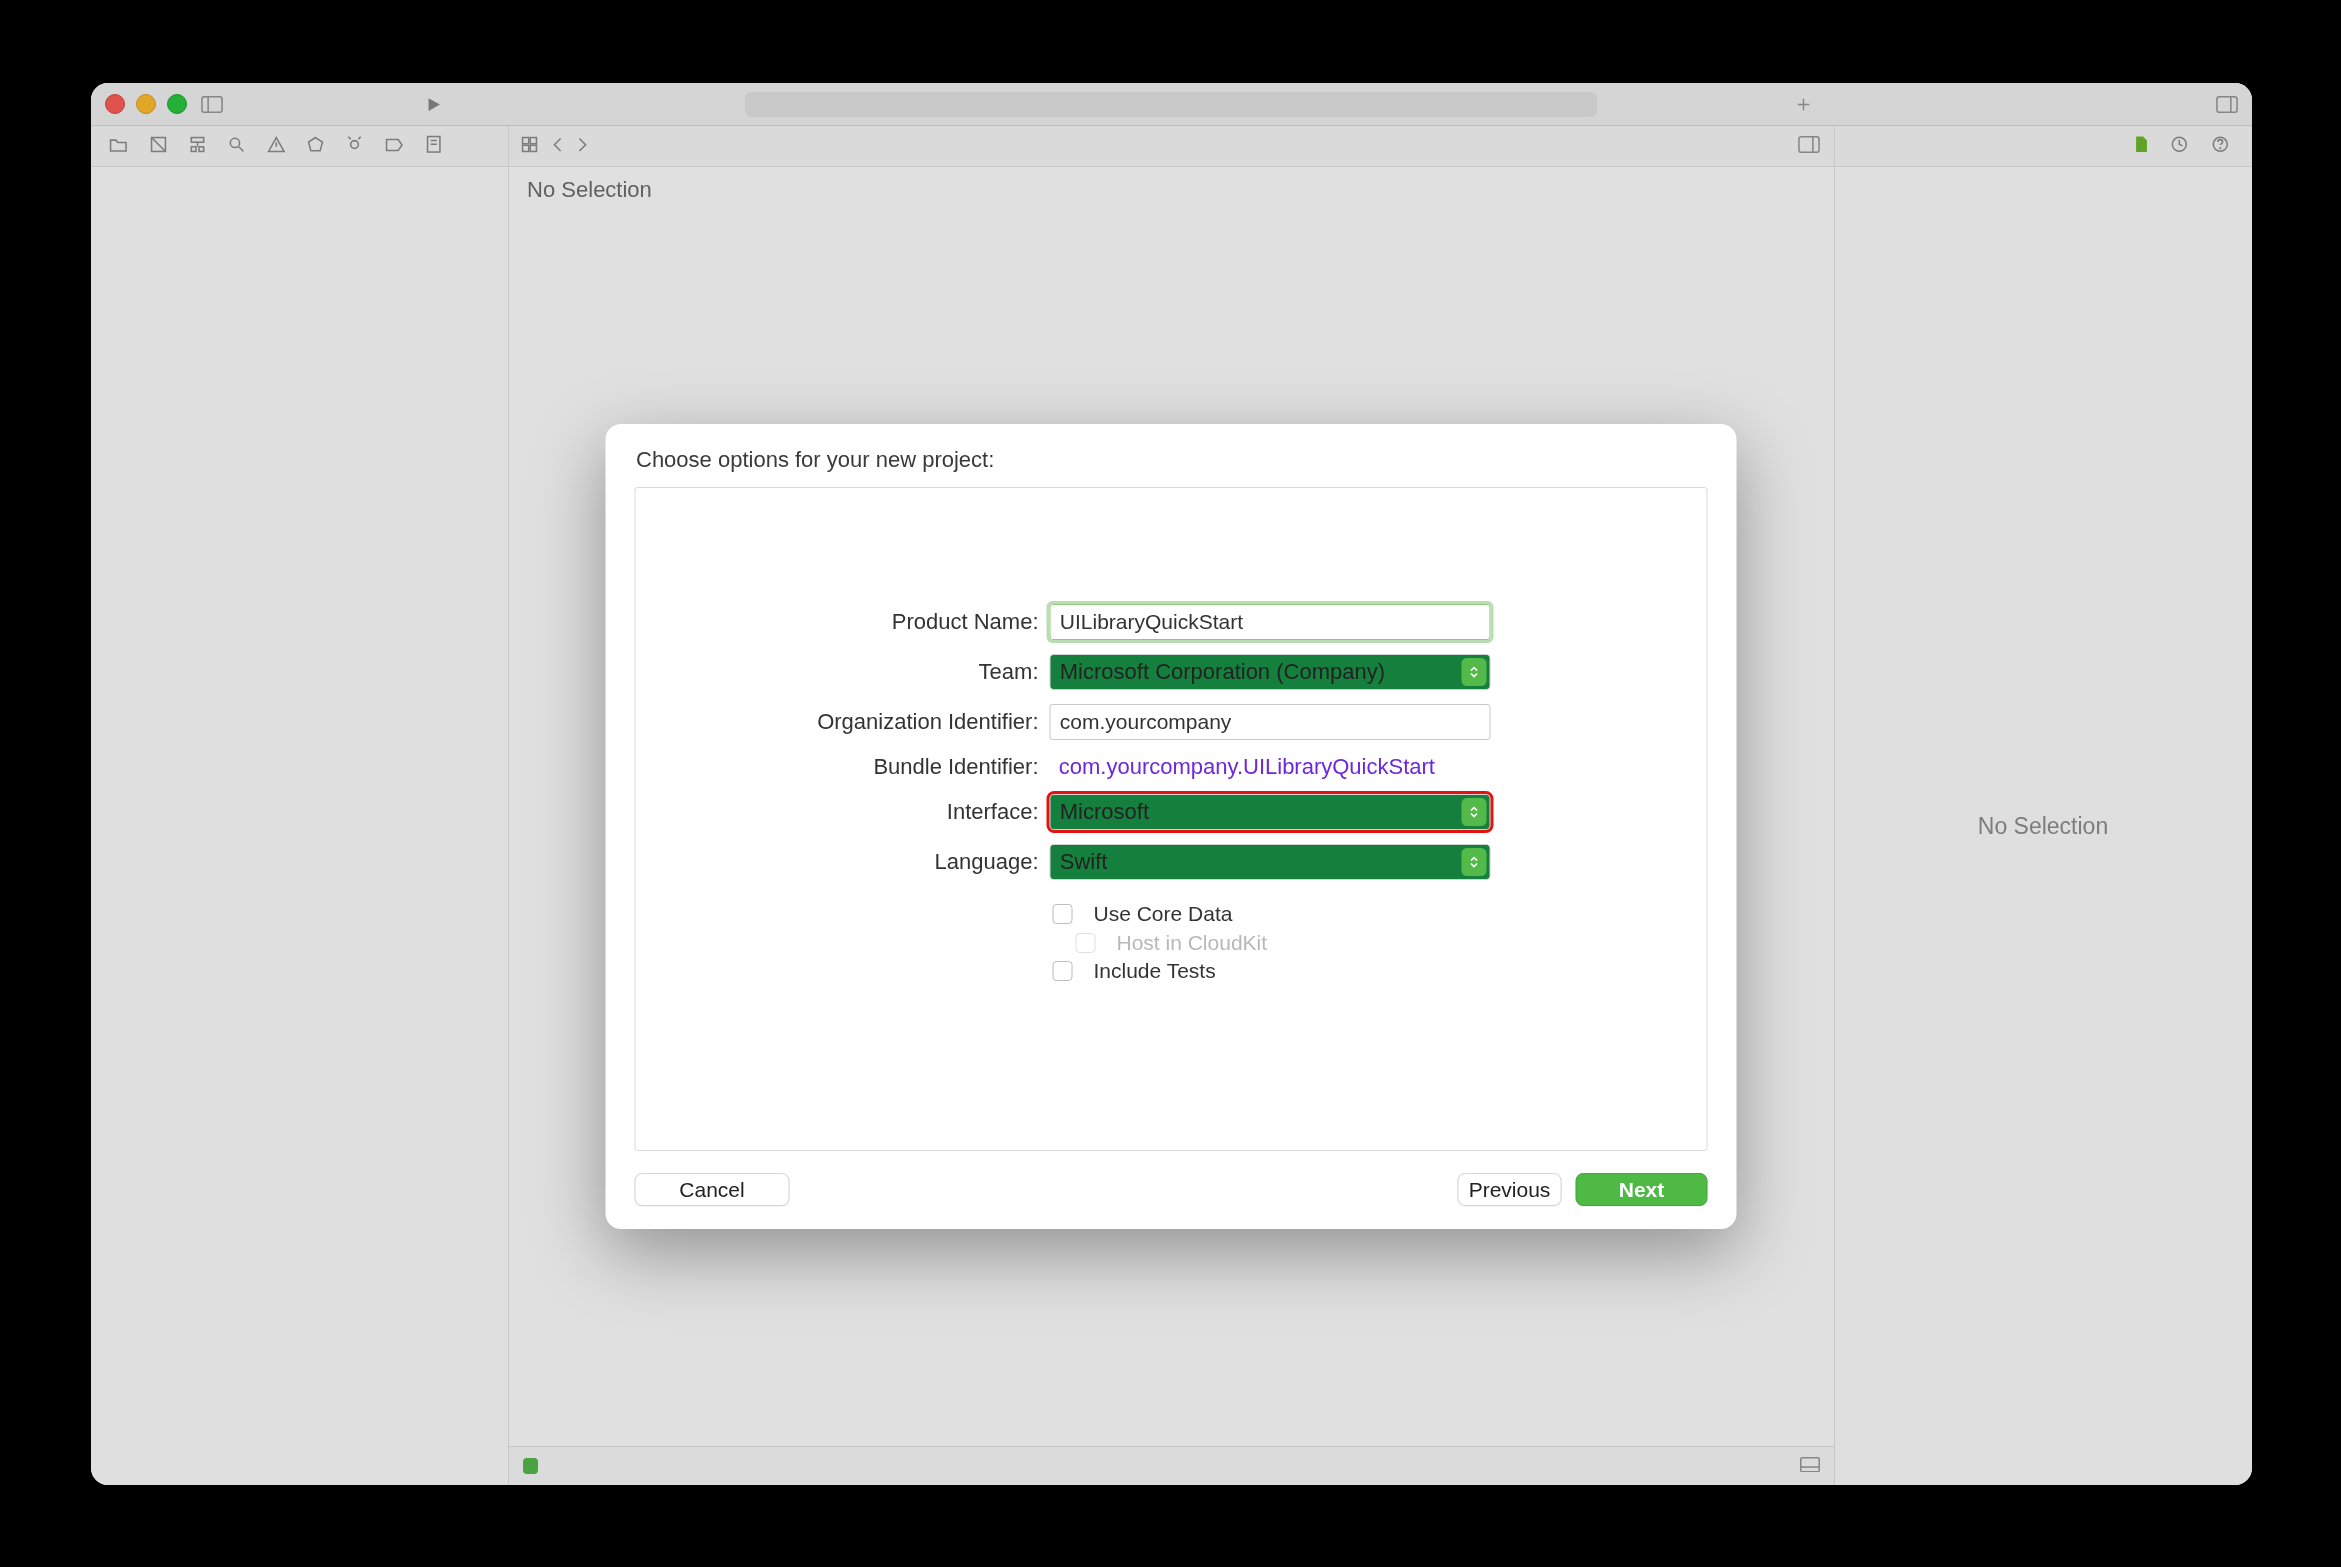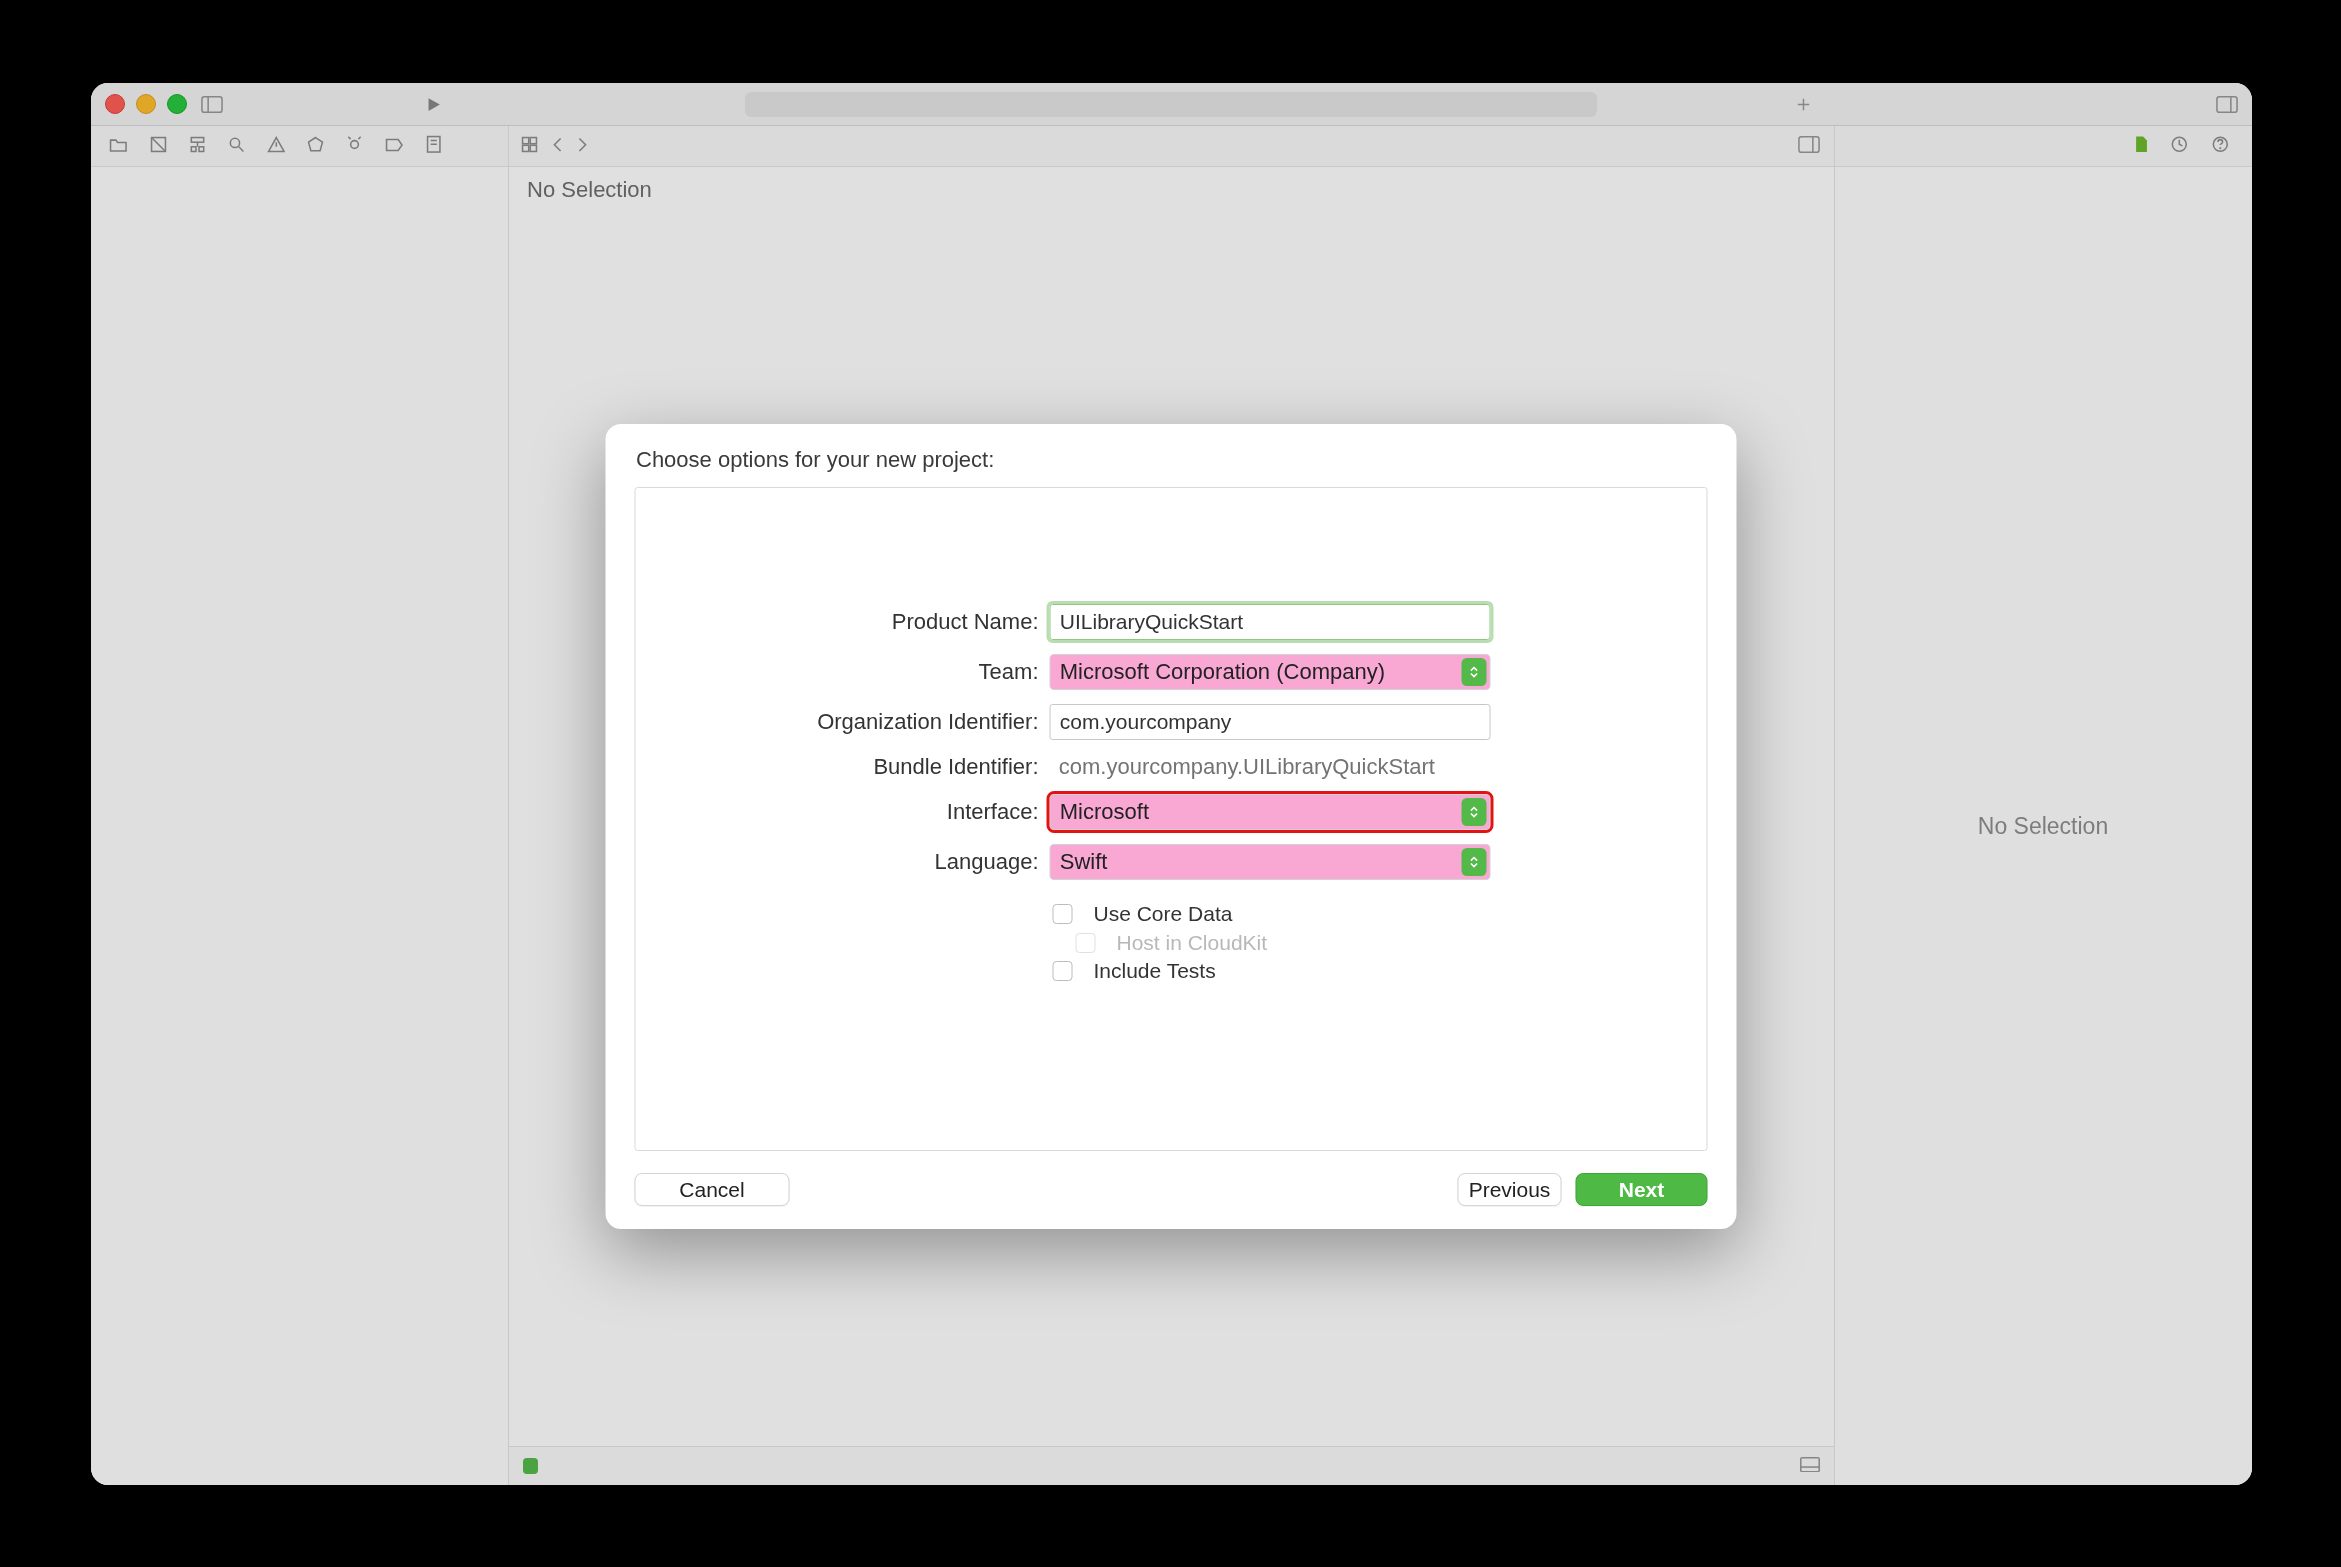--- a/index.html
+++ b/index.html
@@ -149,31 +149,31 @@
     font-size:21px; padding: 0 9.3px; color:#333;
     background:#fff;
   }
   .text-input.focus {
     outline: 3.9px solid #b9ddb0;
     border-color:#8fc77f;
   }
   .select {
     width: 441px; height:36px;
     border:0.8px solid #d3d3d3; border-radius:4.6px;
-    font-size:22px; padding: 0 9.3px; color:#222; background:#f9a8d4;
+    font-size:22px; padding: 0 9.3px; color:#222; background:#15803d;
     display:flex; align-items:center; position:relative;
   }
   .select .caret {
     position:absolute; right:3.1px; top:50%; transform:translateY(-50%);
     width:25px; height:28px; border-radius:5.4px; background:#53b948;
     display:flex; flex-direction:column; align-items:center; justify-content:center;
   }
   .select .caret svg { stroke:#fff; }
   .static-val {
-    width:441px; font-size:22px; color:#737373; padding-left:9.3px;
+    width:441px; font-size:22px; color:#6d28d9; padding-left:9.3px;
   }
   .highlight-red {
     outline: 3.1px solid #e11313;
     outline-offset: 0px;
   }
   .check-row {
     display:flex; align-items:center; gap:21px; margin-left:417px; margin-bottom:4.6px;
   }
   .checkbox {
     width:20px; height:20px; border:1.5px solid #bcbcbc; border-radius:3.9px; background:#fff;

